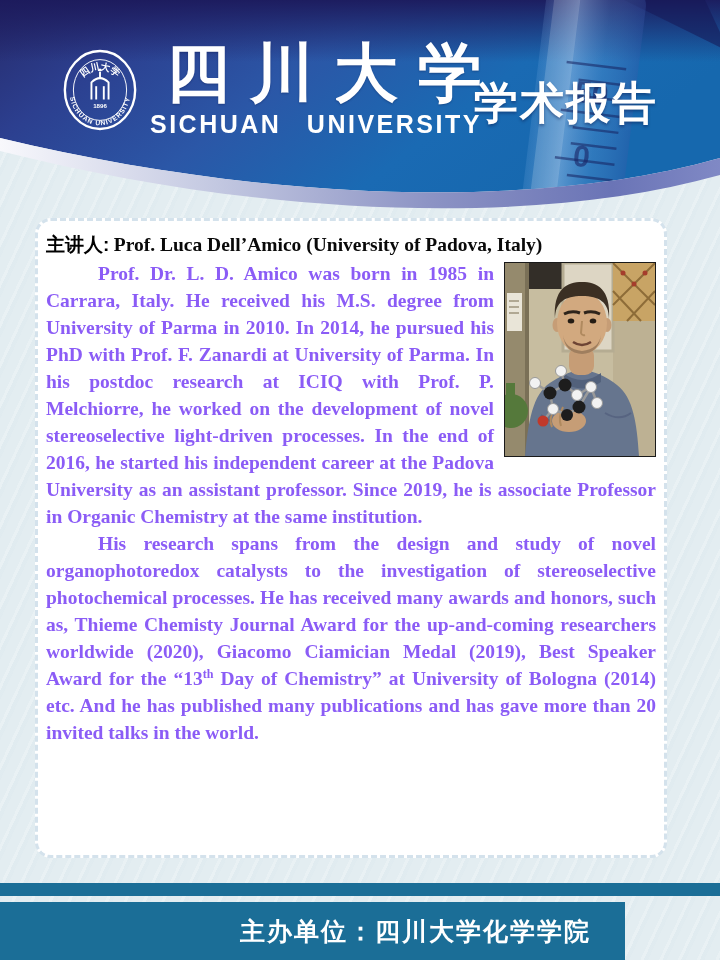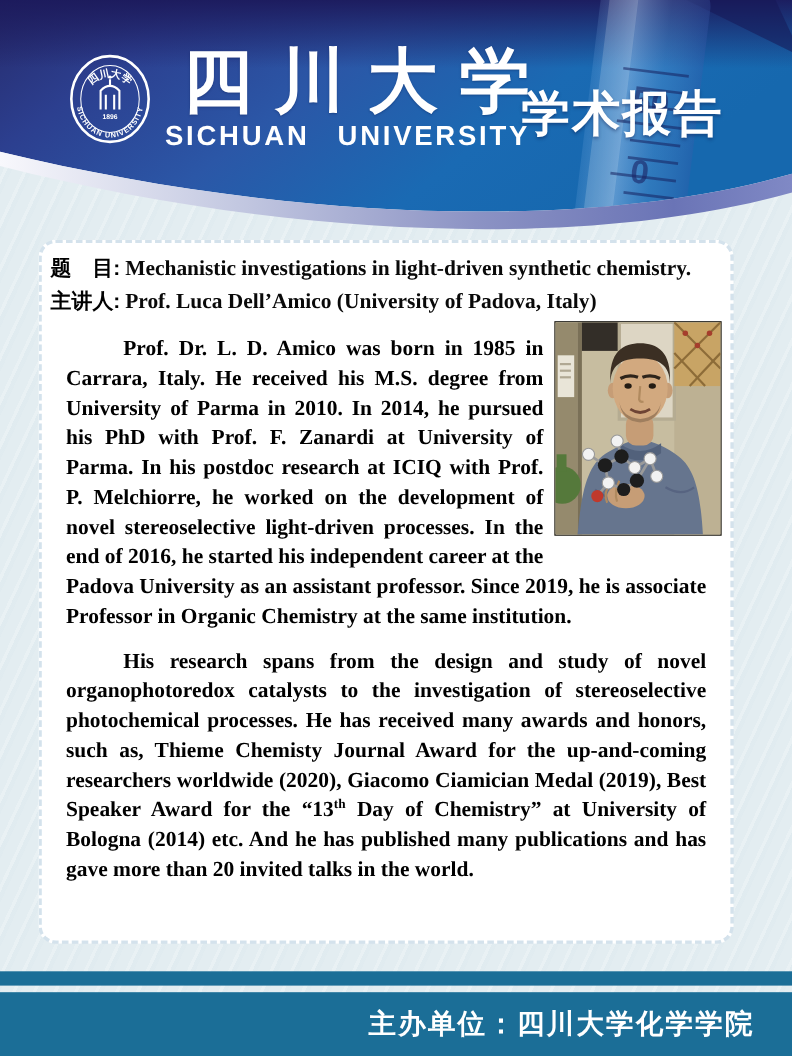--- a/index.html
+++ b/index.html
@@ -40,28 +40,28 @@
   }
   .info{margin:0;line-height:29px;text-align:justify;}
   .label{font-family:"Liberation Sans", sans-serif;font-weight:bold;font-size:19px;color:#000;}
   .val{font-family:"Liberation Serif","DejaVu Serif",serif;font-weight:bold;font-size:19.5px;color:#090909;}
   .photo-wrap{
     float:right;width:150px;height:193px;margin:2px 0 12px 10px;
     border:1px solid #1a1a1a;background:#c7bda0;
   }
   .photo-wrap svg{display:block;}
   .bio{
-    margin:14px;font-family:"Liberation Serif","DejaVu Serif",serif;font-weight:bold;
-    font-size:19.5px;line-height:27px;text-align:justify;text-indent:52px;color:#000000;
+    margin:0;font-family:"Liberation Serif","DejaVu Serif",serif;font-weight:bold;
+    font-size:19.5px;line-height:27px;text-align:justify;text-indent:52px;color:#8b5cf6;
   }
   .bio sup{font-size:.62em;vertical-align:super;line-height:0;}
   
   .footer-bar1{position:absolute;left:0;bottom:64px;width:720px;height:13px;background:#1b6e97;}
   .footer-bar2{
-    position:absolute;left:0;bottom:0;width:720px;height:58px;background:#1b6e97;
+    position:absolute;left:0;bottom:0;width:625px;height:58px;background:#1b6e97;
     box-sizing:border-box;text-align:right;padding-right:34px;
   }
   .organizer{
     color:#fff;font-weight:bold;font-size:25px;letter-spacing:2px;line-height:58px;
     font-family:"Liberation Sans", sans-serif;
   }
 </style>
 </head>
 <body>
 
@@ -150,22 +150,20 @@
         <text x="40" y="63" font-size="6.5" font-weight="bold" fill="#fff" text-anchor="middle" font-family="Liberation Sans, sans-serif">1896</text>
       </svg>
     </div>
 
     <div class="uni-cn">四川大学</div>
     <div class="uni-en">SICHUAN  UNIVERSITY</div>
     <div class="banner-title">学术报告</div>
   </header>
 
   <main class="panel">
-    <p class="info"><span class="label">题　目:</span>
-      <span class="val">Mechanistic investigations in light-driven synthetic chemistry.</span></p>
 
     <p class="info"><span class="label">主讲人:</span>
       <span class="val">Prof. Luca Dell’Amico (University of Padova, Italy)</span></p>
 
     <div class="photo-wrap">
       <svg width="150" height="193" viewBox="0 0 150 193" aria-hidden="true">
         <rect width="150" height="193" fill="#c7bda0"></rect>
         <rect x="108" y="58" width="42" height="135" fill="#bdb193"></rect>
         <rect x="0" y="0" width="20" height="193" fill="#958a6d"></rect>
         <rect x="20" y="0" width="4" height="193" fill="#7a7057"></rect>

